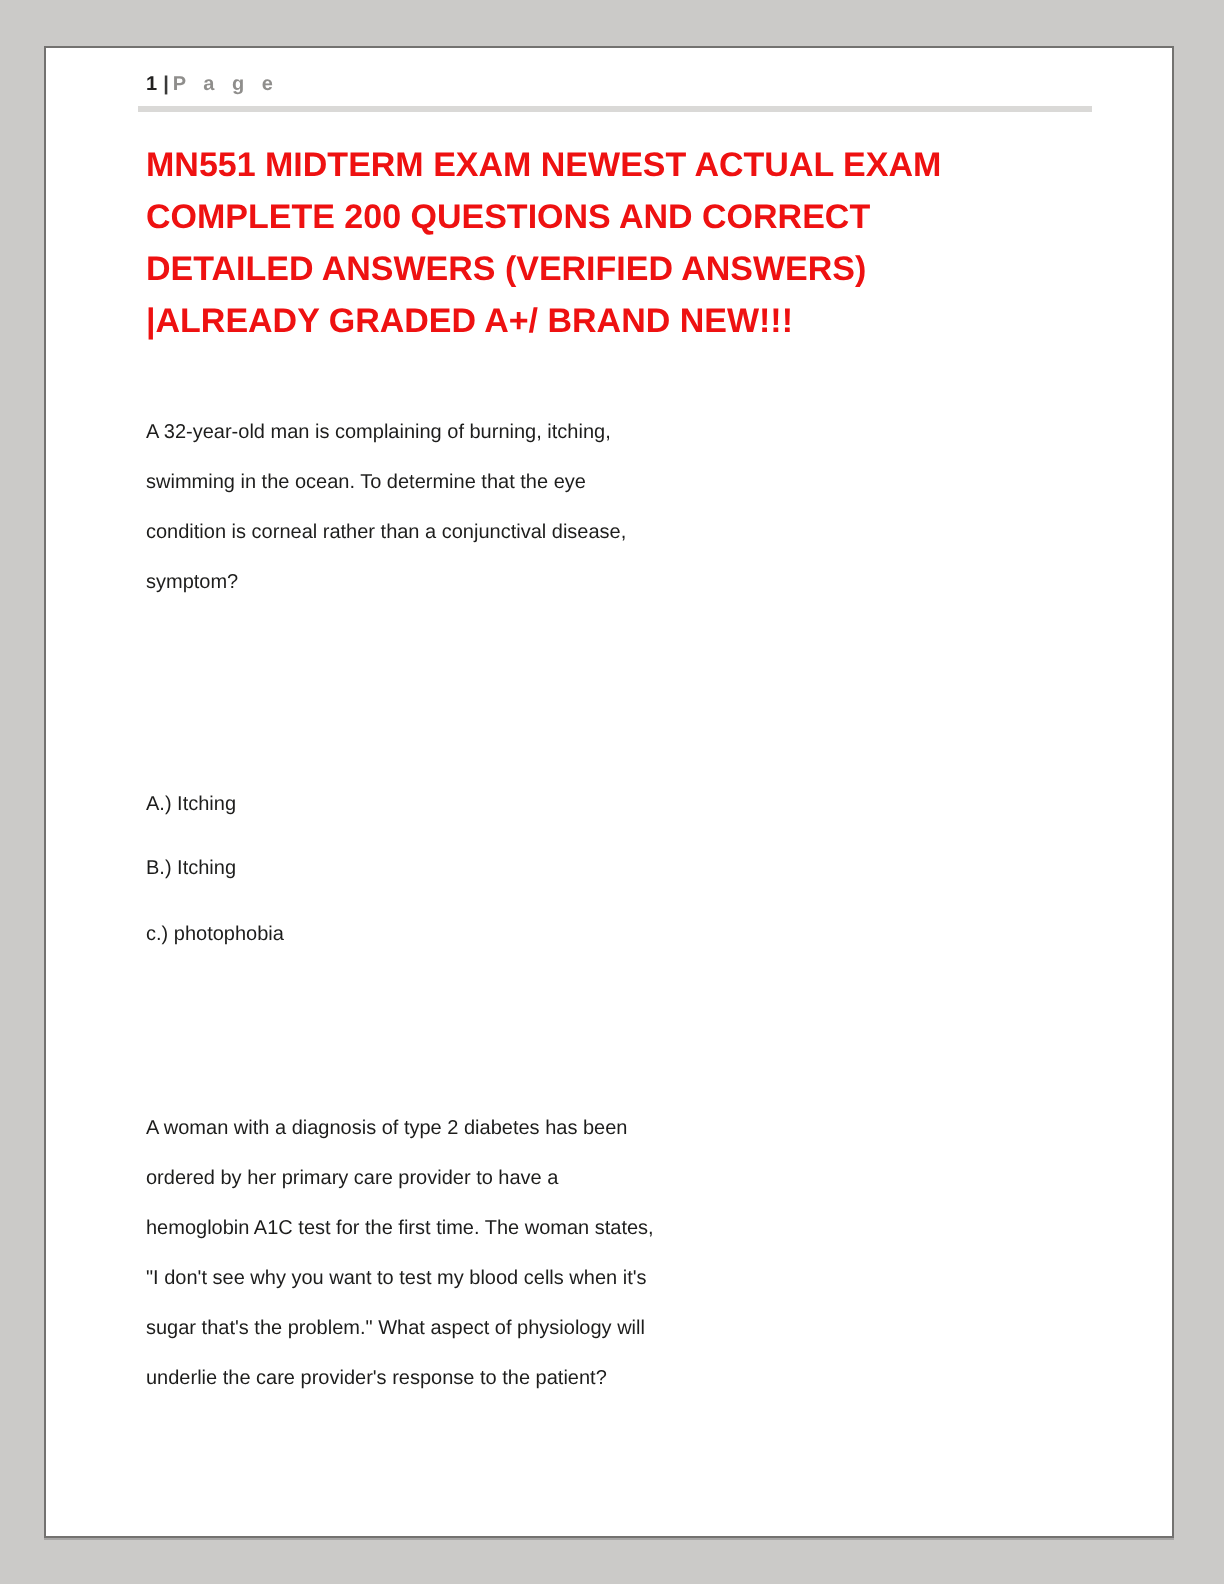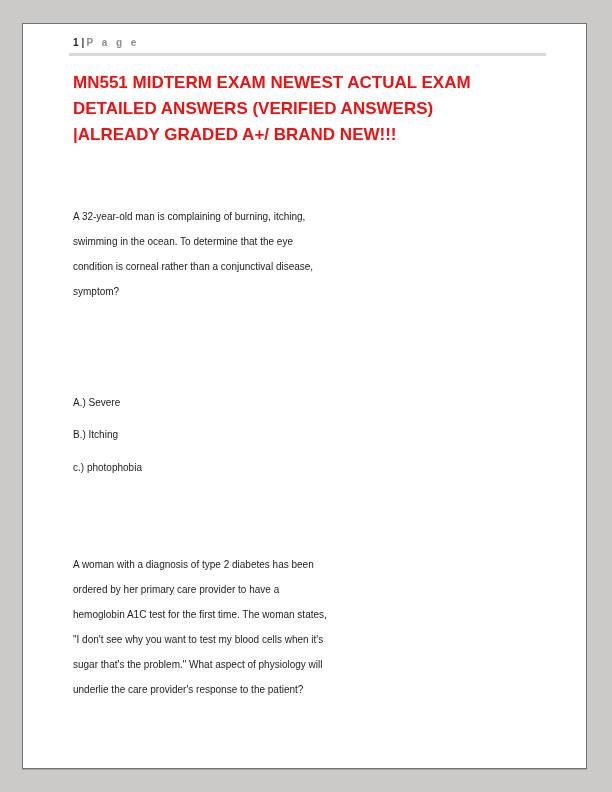--- a/index.html
+++ b/index.html
@@ -78,33 +78,34 @@
 <div class="canvas">
   <div class="sheet">
 
     <div class="header">
       <span class="pagenum">1</span><span class="sep">|</span><span class="pagelabel">P a g e</span>
     </div>
     <div class="header-rule"></div>
 
     <div class="title">
       <div class="line">MN551 MIDTERM EXAM NEWEST ACTUAL EXAM</div>
+      <div class="line">COMPLETE 200 QUESTIONS AND CORRECT</div>
       <div class="line">DETAILED ANSWERS (VERIFIED ANSWERS)</div>
       <div class="line">|ALREADY GRADED A+/ BRAND NEW!!!</div>
     </div>
 
     <div class="body-text q1">
       <div class="line">A 32-year-old man is complaining of burning, itching,</div>
       <div class="line">swimming in the ocean. To determine that the eye</div>
       <div class="line">condition is corneal rather than a conjunctival disease,</div>
       <div class="line">symptom?</div>
     </div>
 
     <div class="body-text options">
-      <div class="line">A.) Severe</div>
+      <div class="line">A.) Itching</div>
       <div class="line">B.) Itching</div>
       <div class="line">c.) photophobia</div>
     </div>
 
     <div class="body-text q2">
       <div class="line">A woman with a diagnosis of type 2 diabetes has been</div>
       <div class="line">ordered by her primary care provider to have a</div>
       <div class="line">hemoglobin A1C test for the first time. The woman states,</div>
       <div class="line">"I don't see why you want to test my blood cells when it's</div>
       <div class="line">sugar that's the problem." What aspect of physiology will</div>

